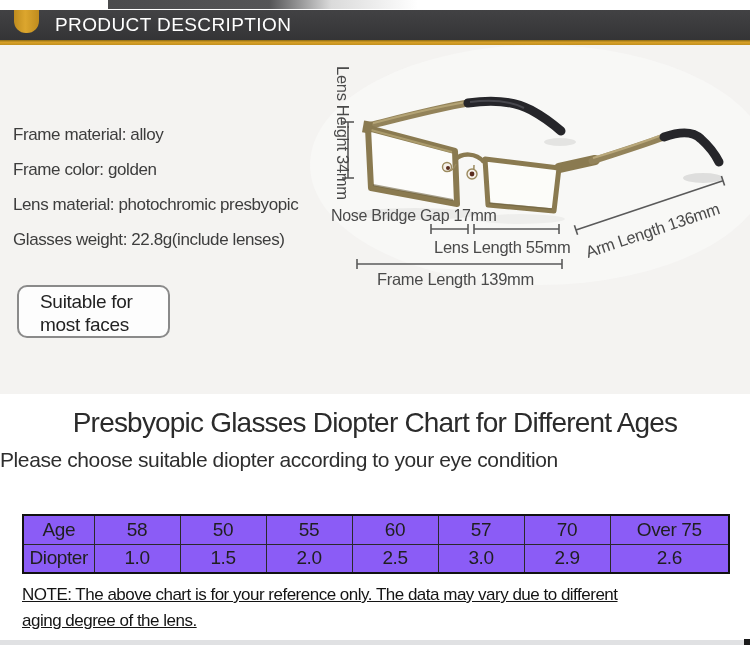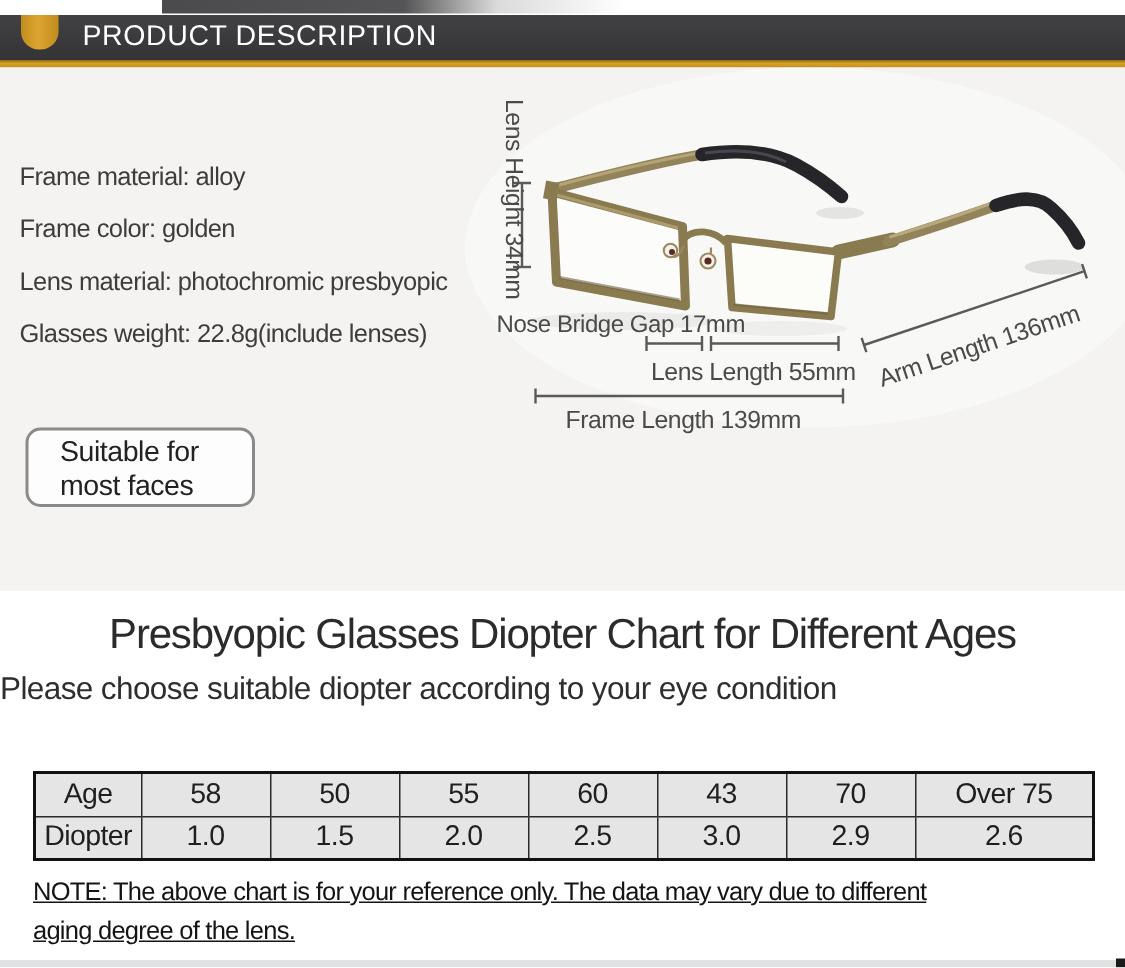--- a/index.html
+++ b/index.html
@@ -31,21 +31,21 @@
   .gold-underline {
     position:absolute; left:0; top:40px; width:750px; height:5px;
     background:linear-gradient(#8a6a14, #d8a028 45%, #c1901f);
   }
 
   
   .product-section {
     position:absolute; left:0; top:45px; width:750px; height:350px;
     background:#f4f3f1;
   }
-  .specs { position:absolute; left:13px; top:55px; }
+  .specs { position:absolute; left:13px; top:72px; }
   .spec-line {
     font-size:17px; letter-spacing:-0.4px; color:#3d3d3d; line-height:35px;
     white-space:nowrap;
   }
   .fit-box {
     position:absolute; left:17px; top:240px; width:153px; height:53px;
     background:#fdfdfd; border:2px solid #8a8a8a; border-radius:10px;
     padding:3px 0 0 21px; font-size:19px; letter-spacing:-0.3px;
     line-height:23px; color:#222;
   }
@@ -61,21 +61,21 @@
   .chart-subtitle {
     margin-top:9px; font-size:21px; font-weight:400;
     letter-spacing:-0.4px; color:#2e2e2e; white-space:nowrap;
   }
   table.diopter-table {
     position:absolute; left:22px; top:120px; width:706px;
     border-collapse:collapse; table-layout:fixed;
   }
   .diopter-table td {
     border:1px solid #2a2a2a; text-align:center; height:29px;
-    font-size:19px; letter-spacing:-0.4px; color:#1f1f1f; background:#e5e5e5;
+    font-size:19px; letter-spacing:-0.4px; color:#1f1f1f; background:#8b5cf6;
   }
   table.diopter-table { border:2px solid #111; }
   .note {
     position:absolute; left:22px; top:188px; width:710px;
     font-size:17px; letter-spacing:-0.5px; line-height:26px; color:#141414;text-decoration:underline;
   }
 
   
   .bottom-strip { position:absolute; left:0; top:640px; width:750px; height:5px; background:#e0e1e3; }
   .bottom-mark  { position:absolute; left:744px; top:639px; width:6px; height:6px; background:#1a1a1a; }
@@ -194,21 +194,21 @@
           <col style="width:86px">
           <col style="width:119px">
       </colgroup>
       <tbody>
         <tr>
           <td>Age</td>
           <td>58</td>
           <td>50</td>
           <td>55</td>
           <td>60</td>
-          <td>43</td>
+          <td>57</td>
           <td>70</td>
           <td>Over 75</td>
         </tr>
         <tr>
           <td>Diopter</td>
           <td>1.0</td>
           <td>1.5</td>
           <td>2.0</td>
           <td>2.5</td>
           <td>3.0</td>

